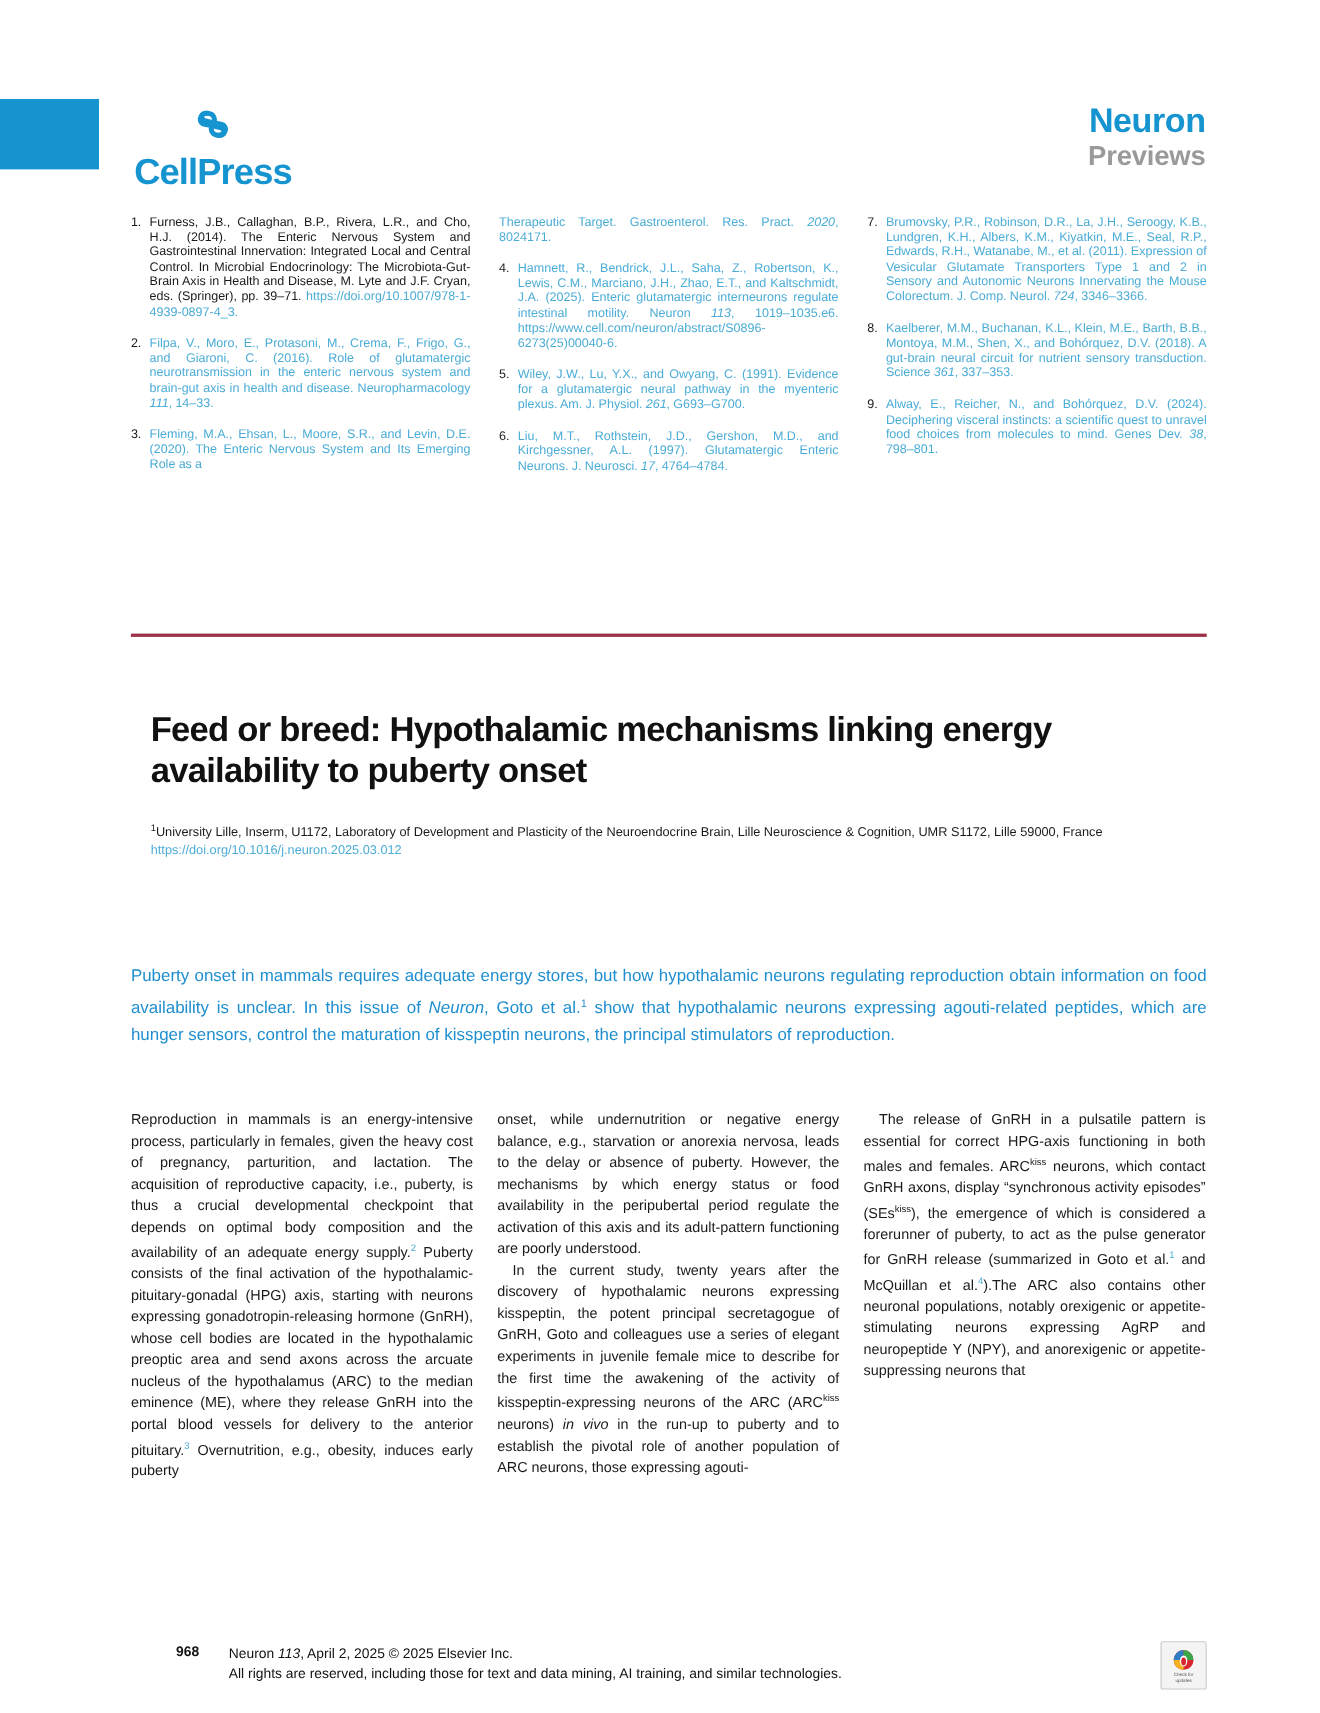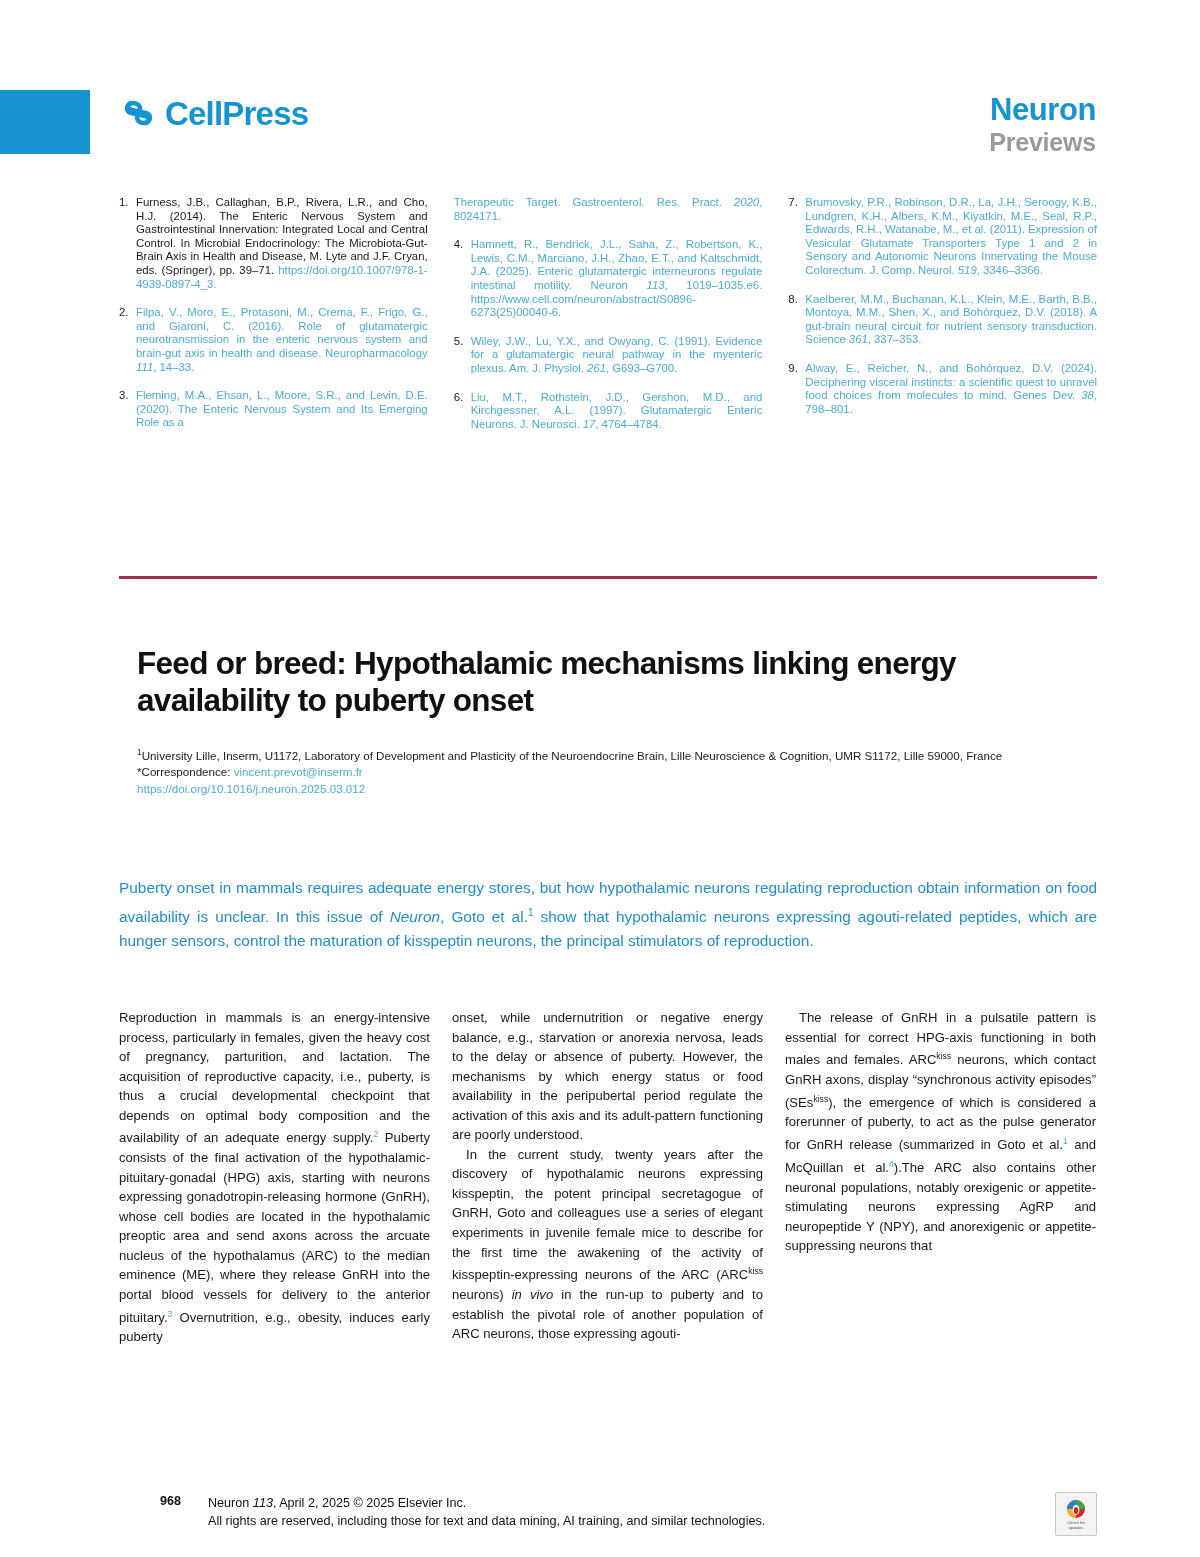--- a/index.html
+++ b/index.html
@@ -30,20 +30,21 @@
     height: 64px;
     background: #1594d0;
   }
   .cellpress-logo {
     position: absolute;
     left: 122px;
     top: 96px;
     display: flex;
     align-items: center;
     gap: 9px;
+    flex-direction: column;
   }
   .cp-mark { display:block; }
   .cp-word {
     font-size: 33px;
     font-weight: bold;
     color: #1594d0;
     letter-spacing: -0.8px;
     line-height: 1;
   }
   .journal-block {
@@ -311,21 +312,21 @@
 
       <div class="ref-item">
         <span class="ref-num">6.</span>
         <span class="ref-body"><span>Liu, M.T., Rothstein, J.D., Gershon, M.D., and Kirchgessner, A.L. (1997). Glutamatergic Enteric Neurons. J. Neurosci. </span><i>17</i><span>, 4764–4784.</span></span>
       </div>
     </div>
 
     <div class="refs-col">
       <div class="ref-item">
         <span class="ref-num">7.</span>
-        <span class="ref-body"><span>Brumovsky, P.R., Robinson, D.R., La, J.H., Seroogy, K.B., Lundgren, K.H., Albers, K.M., Kiyatkin, M.E., Seal, R.P., Edwards, R.H., Watanabe, M., et al. (2011). Expression of Vesicular Glutamate Transporters Type 1 and 2 in Sensory and Autonomic Neurons Innervating the Mouse Colorectum. J. Comp. Neurol. </span><i>519</i><span>, 3346–3366.</span></span>
+        <span class="ref-body"><span>Brumovsky, P.R., Robinson, D.R., La, J.H., Seroogy, K.B., Lundgren, K.H., Albers, K.M., Kiyatkin, M.E., Seal, R.P., Edwards, R.H., Watanabe, M., et al. (2011). Expression of Vesicular Glutamate Transporters Type 1 and 2 in Sensory and Autonomic Neurons Innervating the Mouse Colorectum. J. Comp. Neurol. </span><i>724</i><span>, 3346–3366.</span></span>
       </div>
 
       <div class="ref-item">
         <span class="ref-num">8.</span>
         <span class="ref-body"><span>Kaelberer, M.M., Buchanan, K.L., Klein, M.E., Barth, B.B., Montoya, M.M., Shen, X., and Bohórquez, D.V. (2018). A gut-brain neural circuit for nutrient sensory transduction. Science </span><i>361</i><span>, 337–353.</span></span>
       </div>
 
       <div class="ref-item">
         <span class="ref-num">9.</span>
         <span class="ref-body"><span>Alway, E., Reicher, N., and Bohórquez, D.V. (2024). Deciphering visceral instincts: a scientific quest to unravel food choices from molecules to mind. Genes Dev. </span><i>38</i><span>, 798–801.</span></span>
@@ -336,21 +337,20 @@
 </div>
 
 <div class="divider"></div>
 
 <div class="article">
   <h1 class="art-title">Feed or breed: Hypothalamic mechanisms linking energy availability to puberty onset</h1>
 
 
   <div class="affil"><sup>1</sup><span>University Lille, Inserm, U1172, Laboratory of Development and Plasticity of the Neuroendocrine Brain, Lille Neuroscience &amp; Cognition, UMR S1172, Lille 59000, France</span></div>
 
-  <div class="corresp"><span>*Correspondence: </span><span class="lnk">vincent.prevot@inserm.fr</span></div>
 
   <div class="doi-line">https://doi.org/10.1016/j.neuron.2025.03.012</div>
 </div>
 
 <div class="abstract"><span>Puberty onset in mammals requires adequate energy stores, but how hypothalamic neurons regulating reproduction obtain information on food availability is unclear. In this issue of </span><i>Neuron</i><span>, Goto et al.</span><sup>1</sup><span> show that hypothalamic neurons expressing agouti-related peptides, which are hunger sensors, control the maturation of kisspeptin neurons, the principal stimulators of reproduction.</span></div>
 
 <div class="body-cols">
 
   <div class="bcol">
     <p><span>Reproduction in mammals is an energy-intensive process, particularly in females, given the heavy cost of pregnancy, parturition, and lactation. The acquisition of reproductive capacity, i.e., puberty, is thus a crucial developmental checkpoint that depends on optimal body composition and the availability of an adequate energy supply.</span><sup class="ref">2</sup><span> Puberty consists of the final activation of the hypothalamic-pituitary-gonadal (HPG) axis, starting with neurons expressing gonadotropin-releasing hormone (GnRH), whose cell bodies are located in the hypothalamic preoptic area and send axons across the arcuate nucleus of the hypothalamus (ARC) to the median eminence (ME), where they release GnRH into the portal blood vessels for delivery to the anterior pituitary.</span><sup class="ref">3</sup><span> Overnutrition, e.g., obesity, induces early puberty</span></p>

